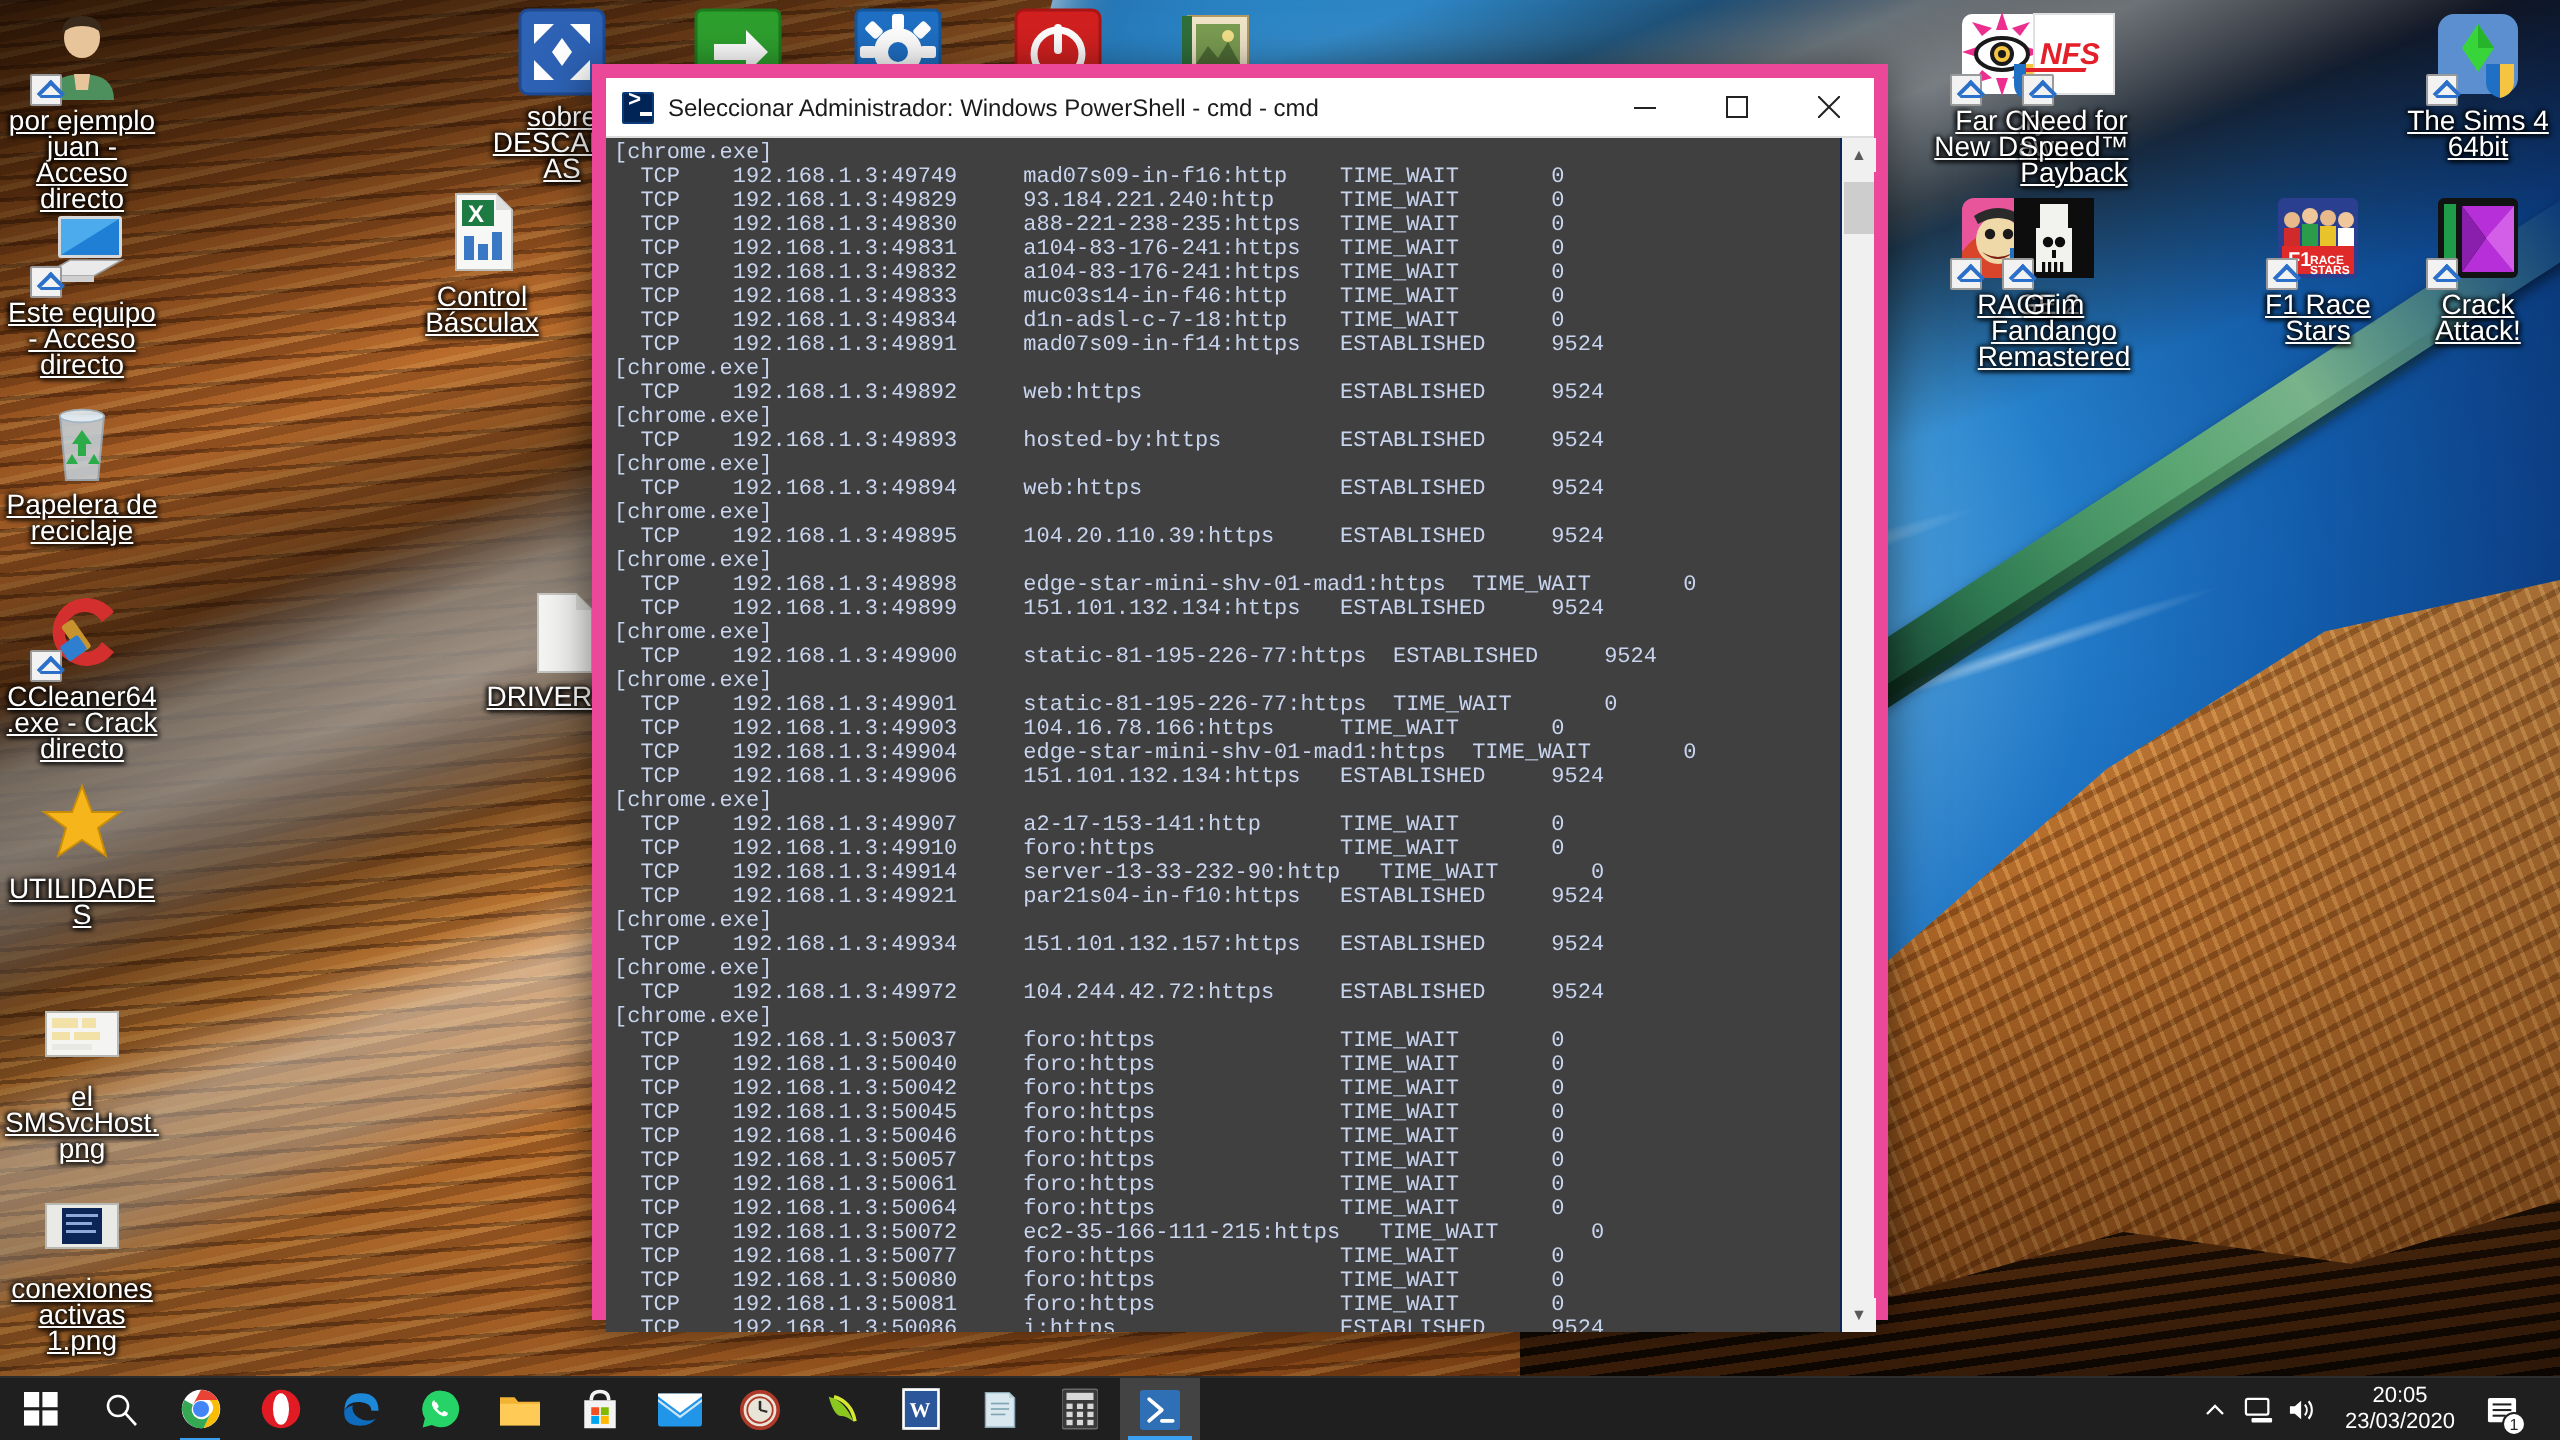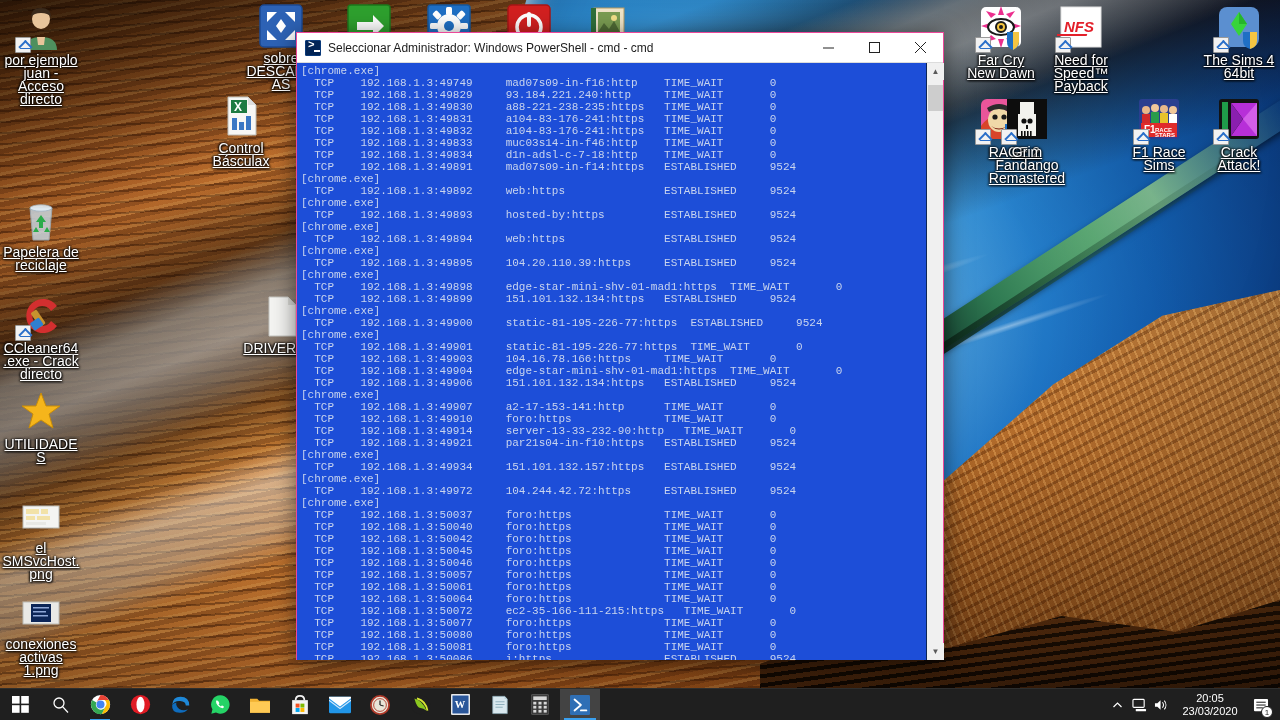--- a/index.html
+++ b/index.html
@@ -166,21 +166,21 @@
   .tb-btn.active::after {
     content: ""; position: absolute; left: 4px; right: 4px; bottom: 0;
     height: 3px; background: #3aa0ef;
   }
   .tb-btn.running::after {
     content: ""; position: absolute; left: 10px; right: 10px; bottom: 0;
     height: 2px; background: #3aa0ef;
   }
   #tray {
     position: absolute; right: 0; top: 0; height: 32px;
-    display: flex; align-items: center; gap: 0px; padding-right: 6px;
+    display: flex; align-items: center; gap: 0px; padding-right: 16px;
   }
   .tray-ico {
     width: 22px; height: 32px; display: flex; align-items: center;
     justify-content: center; color: #ffffff; font-size: 12px;
   }
   #clock {
     width: 76px; height: 32px; display: flex; flex-direction: column;
     align-items: center; justify-content: center; color: #fff;
     font-size: 11px; line-height: 13px;
   }
@@ -192,21 +192,21 @@
     position: absolute; right: 1px; bottom: 3px; width: 12px; height: 12px;
     border-radius: 50%; background: #ffffff; color: #1f1f1f;
     font-size: 8px; line-height: 12px; text-align: center;
     border: 1px solid #1f1f1f;
   }
 
   
   #console-window {
     position: absolute; left: 296px; top: 32px; width: 648px; height: 628px;
     background: #0c2557; box-shadow: 0 4px 22px rgba(0,0,0,0.55);
-    border: 1px solid #ec4899;
+    border: 7px solid #ec4899;
   }
   #titlebar {
     height: 30px; background: #ffffff; display: flex; align-items: center;
     border-bottom: 1px solid #dcdcdc;
   }
   #titlebar .ps-icon {
     width: 16px; height: 16px; margin: 0 7px 0 8px; background: #012456;
     border: 1px solid #0a3a7a; border-radius: 1px; position: relative;
     flex: 0 0 auto;
   }
@@ -222,21 +222,21 @@
   #title-text {
     flex: 1; font-size: 12px; color: #1b1b1b; white-space: nowrap; overflow: hidden;
   }
   .win-btn {
     width: 46px; height: 30px; display: flex; align-items: center;
     justify-content: center; color: #222; cursor: default;
   }
   .win-btn svg { display: block; }
 
   #console-body {
-    position: relative; height: 597px; display: flex; background: #1d4ed8;
+    position: relative; height: 597px; display: flex; background: #404040;
   }
   #console-text {
     flex: 1; padding: 2px 0 0 4px; overflow: hidden;
     font-family: "Liberation Mono", "DejaVu Sans Mono", monospace;
     font-size: 11px; line-height: 12px; color: #c8d4ee;
     white-space: pre;
   }
   #console-text .line { height: 12px; }
   #console-text .proc { color: #c8d4ee; }
 
@@ -281,20 +281,33 @@
         <ellipse cx="24" cy="15" rx="9" ry="10" fill="#e8c49a"></ellipse>
         <path d="M14 13 q0-9 10-9 q10 0 10 9 q-3-4-10-4 q-7 0-10 4z" fill="#3a2a1c"></path>
         <path d="M8 46 q0-13 16-13 q16 0 16 13 z" fill="#4e8f5e"></path>
         <path d="M20 33 h8 l-1 8 h-6z" fill="#e8c49a"></path>
       </svg>
       <div class="shortcut"></div>
     </div>
     <div class="label">por ejemplo juan - Acceso directo</div>
   </div>
 
+  <div class="dicon" style="left:2px;top:100px;">
+    <div class="glyph">
+      <svg viewBox="0 0 48 48" width="48" height="48">
+        <rect x="12" y="8" width="32" height="21" rx="1.5" fill="#d8d8d8"></rect>
+        <rect x="13.5" y="9.5" width="29" height="18" fill="#1f7fd4"></rect>
+        <path d="M13.5 9.5 L42.5 9.5 L13.5 27.5 z" fill="#55b3f0" opacity=".85"></path>
+        <path d="M4 38 L18 30 L44 30 L30 38 z" fill="#eaeaea" stroke="#9a9a9a" stroke-width=".8"></path>
+        <path d="M4 38 L30 38 L30 41 L4 41 z" fill="#cfcfcf"></path>
+      </svg>
+      <div class="shortcut"></div>
+    </div>
+    <div class="label">Este equipo - Acceso directo</div>
+  </div>
 
   <div class="dicon" style="left:2px;top:196px;">
     <div class="glyph">
       <svg viewBox="0 0 48 48" width="48" height="48">
         <path d="M13 12 L35 12 L32 44 L16 44 z" fill="#c9d9e4" opacity=".82" stroke="#9fb4c4" stroke-width="1"></path>
         <ellipse cx="24" cy="12" rx="11" ry="3.2" fill="#e3eef5" opacity=".9" stroke="#9fb4c4" stroke-width=".8"></ellipse>
         <path d="M24 19 l5 7 h-3 v6 h-4 v-6 h-3z" fill="#2bab4a" transform="rotate(0 24 26)"></path>
         <path d="M19 31 l-3 5 h6z" fill="#2bab4a"></path>
         <path d="M30 31 l3 5 h-6z" fill="#2bab4a"></path>
       </svg>
@@ -466,21 +479,21 @@
         <circle cx="24" cy="23" r="5" fill="#f5c542" stroke="#1a1a1a" stroke-width="2"></circle>
         <circle cx="24" cy="23" r="2" fill="#1a1a1a"></circle>
         <path d="M30 28 l12 0 l0 10 q0 6 -6 8 q-6 -2 -6 -8 z" fill="#1f6fc4"></path>
         <path d="M36 28 l6 0 l0 10 q0 5 -6 8 z" fill="#f5c542"></path>
       </svg>
       <div class="shortcut"></div>
     </div>
     <div class="label">Far Cry New Dawn</div>
   </div>
 
-  <div class="dicon" style="left:1042px;top:4px;text-align:center;">
+  <div class="dicon" style="left:998px;top:4px;text-align:center;">
     <div class="glyph">
       <svg viewBox="0 0 48 48" width="48" height="48">
         <rect x="4" y="3" width="40" height="40" fill="#ffffff" stroke="#e0e0e0" stroke-width="1"></rect>
         <g fill="#e3202a" font-family="Liberation Sans" font-weight="bold" font-style="italic">
           <text x="7" y="28" font-size="15">NFS</text>
         </g>
         <rect x="8" y="30" width="32" height="2" fill="#e3202a" transform="skewX(-18)"></rect>
       </svg>
       <div class="shortcut"></div>
     </div>
@@ -554,21 +567,21 @@
           <circle cx="38" cy="14" r="4" fill="#f0c79a"></circle>
             <rect x="34" y="18" width="8" height="9" fill="#ffffff"></rect>
         </g>
         <rect x="6" y="27" width="36" height="14" fill="#e02a2a"></rect>
         <text x="9" y="37" font-family="Liberation Sans" font-size="10" font-weight="bold" fill="#ffffff">F1</text>
         <text x="20" y="36" font-family="Liberation Sans" font-size="6" font-weight="bold" fill="#ffffff">RACE</text>
         <text x="20" y="41" font-family="Liberation Sans" font-size="6" font-weight="bold" fill="#ffffff">STARS</text>
       </svg>
       <div class="shortcut"></div>
     </div>
-    <div class="label">F1 Race Sims</div>
+    <div class="label">F1 Race Stars</div>
   </div>
 
   <div class="dicon" style="left:1200px;top:96px;text-align:center;">
     <div class="glyph">
       <svg viewBox="0 0 48 48" width="48" height="48">
         <rect x="4" y="3" width="40" height="40" rx="3" fill="#121212"></rect>
         <rect x="7" y="6" width="6" height="34" fill="#1f9c4a"></rect>
         <polygon points="16,7 42,7 42,40 16,40 28,23" fill="#b72fd8"></polygon>
         <polygon points="16,7 28,23 16,40" fill="#8a1fae"></polygon>
         <polygon points="42,7 28,23 42,40" fill="#d35ee8"></polygon>

